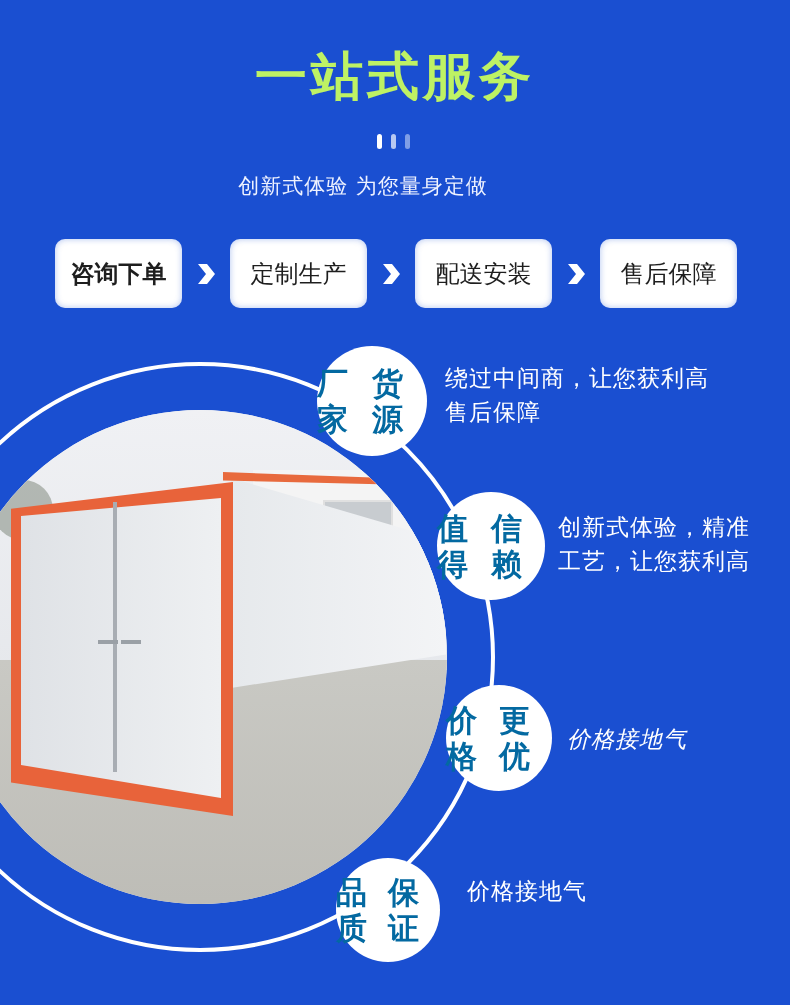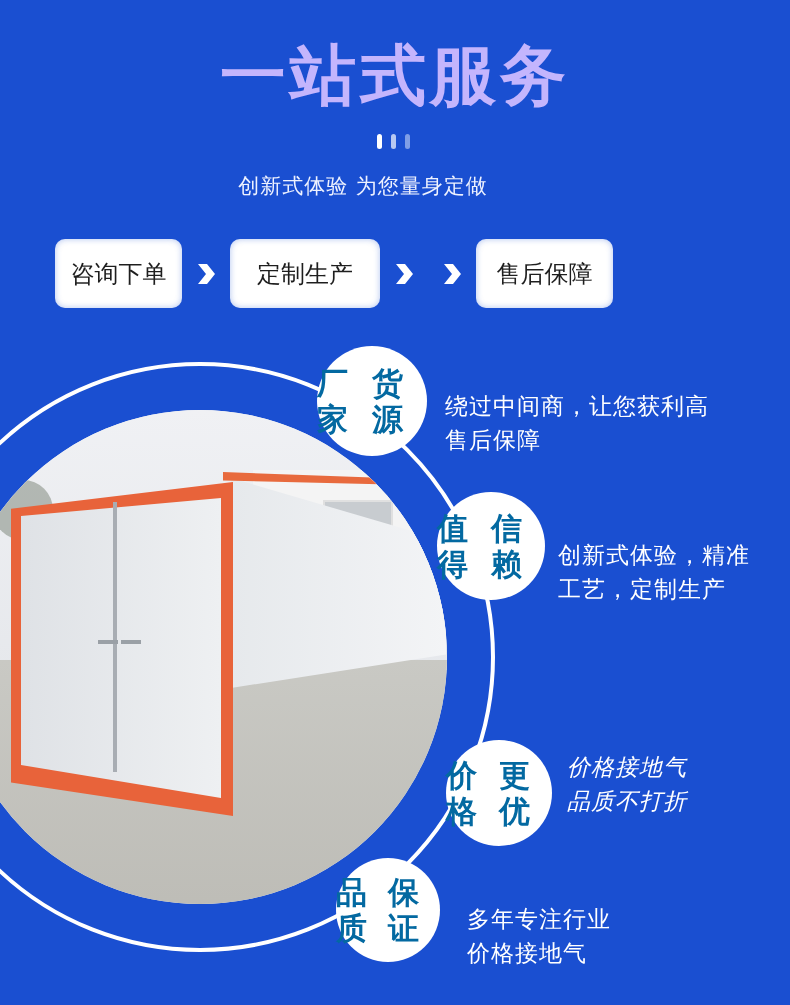--- a/index.html
+++ b/index.html
@@ -5,22 +5,22 @@
     * { margin: 0; padding: 0; box-sizing: border-box; }
     html, body { width: 790px; height: 1005px; overflow: hidden; }
     body {
       background: #1a4fd1;
       position: relative;
       font-family: "DejaVu Sans", "Liberation Sans", sans-serif;
       color: #fff;
     }
     .page-title {
       position: absolute; left: 0; top: 28px; width: 790px;
-      text-align: center; font-size: 66px; font-weight: bold;
-      letter-spacing: 4px; line-height: 96px; color: #c4b5fd;
+      text-align: center; font-size: 52px; font-weight: bold;
+      letter-spacing: 4px; line-height: 96px; color: #bef264;
     }
     .ticks {
       position: absolute; left: 377px; top: 134px;
       display: flex; gap: 9px;
     }
     .tick { width: 5px; height: 15px; border-radius: 3px; }
     .tick.t1 { background: #ffffff; }
     .tick.t2 { background: #b7c8f2; }
     .tick.t3 { background: #7f9ee6; }
     .subtitle {
@@ -30,22 +30,22 @@
     .steps {
       position: absolute; left: 55px; top: 239px;
       display: flex; align-items: center;
     }
     .step {
       background: #fff; border-radius: 10px;
       height: 69px; display: flex; align-items: center; justify-content: center;
       color: #1e1e1e; font-size: 24px;
       box-shadow: inset 0 0 6px rgba(26,79,209,0.35);
     }
-    .step.s1 { width: 127px; }
-    .step.s2 { width: 150px; }
+    .step.s1 { width: 127px; font-weight: bold; }
+    .step.s2 { width: 137px; }
     .step.s3 { width: 137px; }
     .step.s4 { width: 137px; }
     .arrow {
       width: 48px; height: 69px; display: flex; align-items: center; justify-content: center;
     }
     .arrow svg { width: 22px; height: 24px; }
 
     .ring {
       position: absolute; left: -95px; top: 362px;
       width: 590px; height: 590px; border-radius: 50%;
@@ -85,24 +85,24 @@
     .door-handle1 { position: absolute; left: 145px; top: 230px; width: 20px; height: 4px; background: #9aa0a6; }
     .door-handle2 { position: absolute; left: 168px; top: 230px; width: 20px; height: 4px; background: #9aa0a6; }
 
     .badge {
       position: absolute; border-radius: 50%; background: #fff;
       display: flex; flex-direction: row; align-items: center; justify-content: center;
       color: #0369a1; font-size: 31px; font-weight: bold; line-height: 36px; letter-spacing: 1px;
     }
     .b1 { left: 317px; top: 346px; width: 110px; height: 110px; }
     .b2 { left: 437px; top: 492px; width: 108px; height: 108px; justify-content: center; }
-    .b3 { left: 446px; top: 740px; width: 106px; height: 106px; }
+    .b3 { left: 446px; top: 685px; width: 106px; height: 106px; }
     .b4 { left: 336px; top: 858px; width: 104px; height: 104px; }
 
-    .desc { position: absolute; font-size: 23px; line-height: 34px; color: #fff; letter-spacing: 1px; margin-top: 28px; }
+    .desc { position: absolute; font-size: 23px; line-height: 34px; color: #fff; letter-spacing: 1px; }
     .d1 { left: 445px; top: 361px; }
     .d2 { left: 558px; top: 510px; }
     .d3 { left: 567px; top: 722px; font-style: italic; }
     .d4 { left: 467px; top: 874px; }
   </style>
 </head>
 <body>
 
 <div class="page-title">一站式服务</div>
 
@@ -123,20 +123,23 @@
         <path d="M3 2 L12 2 L20 12 L12 22 L3 22 L11 12 Z" fill="#ffffff"></path>
       </svg>
   </div>
   <div class="step s2">
     <span>定制生产</span>
   </div>
   <div class="arrow">
     <svg viewBox="0 0 22 24">
         <path d="M3 2 L12 2 L20 12 L12 22 L3 22 L11 12 Z" fill="#ffffff"></path>
       </svg>
+  </div>
+  <div class="step s3">
+    <span>配送安装</span>
   </div>
   <div class="arrow">
     <svg viewBox="0 0 22 24">
         <path d="M3 2 L12 2 L20 12 L12 22 L3 22 L11 12 Z" fill="#ffffff"></path>
       </svg>
   </div>
   <div class="step s4">
     <span>售后保障</span>
   </div>
 </div>
@@ -166,32 +169,30 @@
   <div>绕过中间商，让您获利高</div>
   <div>售后保障</div>
 </div>
 
 <div class="badge b2">
   <span>值得</span>
   <span>信赖</span>
 </div>
 <div class="desc d2">
   <div>创新式体验，精准</div>
-  <div>工艺，定制生产</div>
+  <div>工艺，让您获利高</div>
 </div>
 
 <div class="badge b3">
   <span>价格</span>
   <span>更优</span>
 </div>
 <div class="desc d3">
   <div>价格接地气</div>
-  <div>品质不打折</div>
 </div>
 
 <div class="badge b4">
   <span>品质</span>
   <span>保证</span>
 </div>
 <div class="desc d4">
-  <div>多年专注行业</div>
   <div>价格接地气</div>
 </div>
 
 </body></html>

